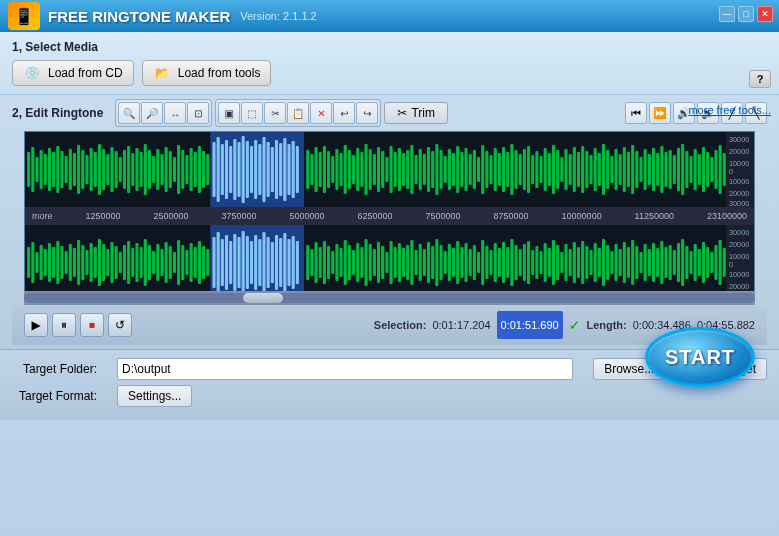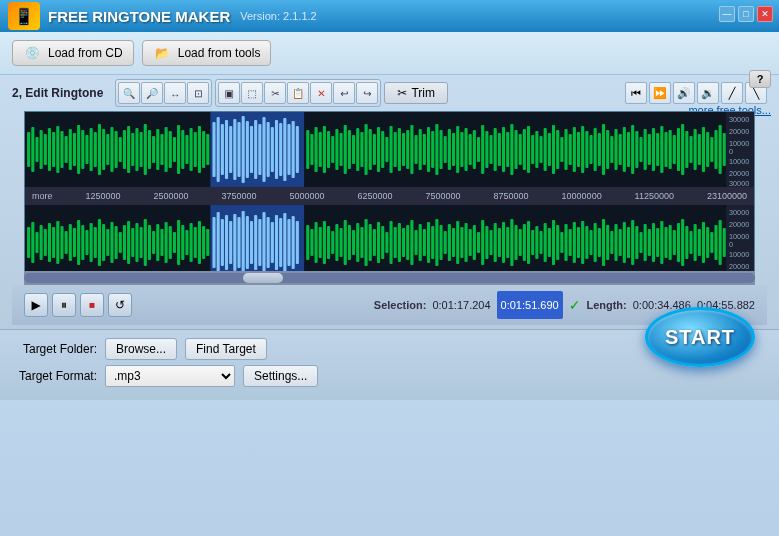--- a/index.html
+++ b/index.html
@@ -335,21 +335,21 @@
       background: linear-gradient(to bottom, #c0d4e8, #b0c8dc);
     }
     .section3-title {
       font-weight: bold;
       margin-bottom: 6px;
     }
     .output-row {
       display: flex;
       align-items: center;
       margin-bottom: 5px;
-      gap: 8px;
+      gap: 20px;
     }
     .output-label {
       width: 85px;
       font-size: 12px;
       text-align: right;
     }
     .output-input {
       flex: 1;
       height: 22px;
       background: white;
@@ -420,20 +420,21 @@
     <div class="title-btn maximize">□</div>
     <div class="title-btn close">✕</div>
   </div>
 </div>
 
 <div class="main-content" style="position:relative;">
 
   <div class="help-btn">?</div>
 
   <div class="section1">
+    <div class="section-title">1, Select Media</div>
     <div class="section1-buttons">
       <button class="load-btn">
         <div class="btn-icon">💿</div>
         <span>Load from CD</span>
       </button>
       <button class="load-btn">
         <div class="btn-icon">📂</div>
         <span>Load from tools</span>
       </button>
     </div>
@@ -914,31 +915,26 @@
         <span class="time-val">0:00:34.486</span>
         <span class="time-val">0:04:55.882</span>
       </div>
     </div>
   </div>
 
   <div class="section3">
     <div class="section3-content">
       <div class="output-row">
         <span class="output-label">Target Folder:</span>
+        <input type="text" class="output-input" value="D:\output" style="">
         <button class="browse-btn">Browse...</button>
         <button class="find-target-btn">Find Target</button>
       </div>
       <div class="output-row">
         <span class="output-label">Target Format:</span>
-        <select class="output-select">
-          <option>.mp3</option>
-          <option>.wav</option>
-          <option>.ogg</option>
-          <option>.aac</option>
-        </select>
         <button class="settings-btn">Settings...</button>
       </div>
 
       <div class="start-btn-container">
         <div class="start-btn">START</div>
       </div>
     </div>
   </div>
 
 </div>

